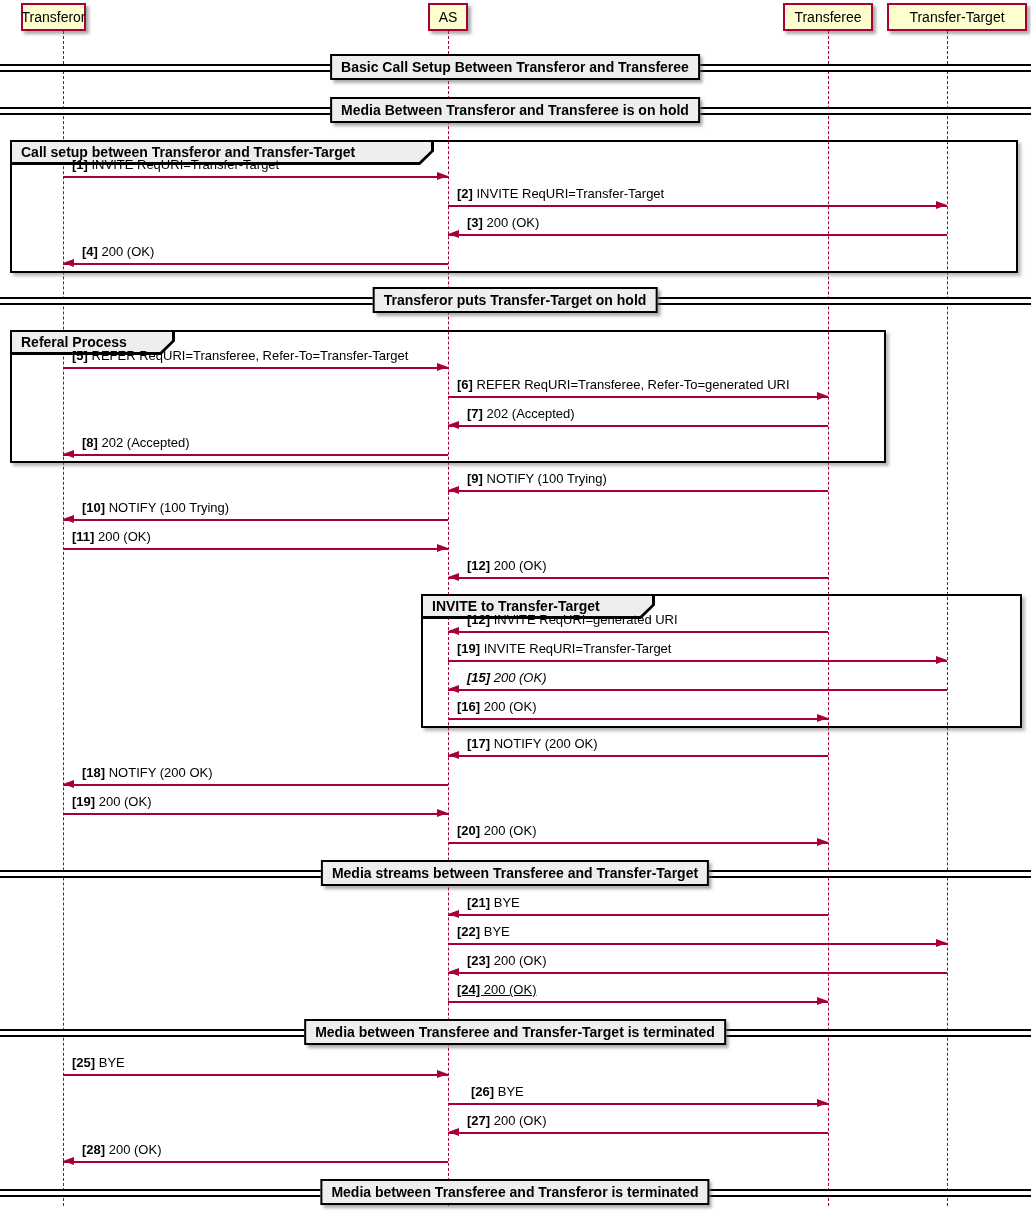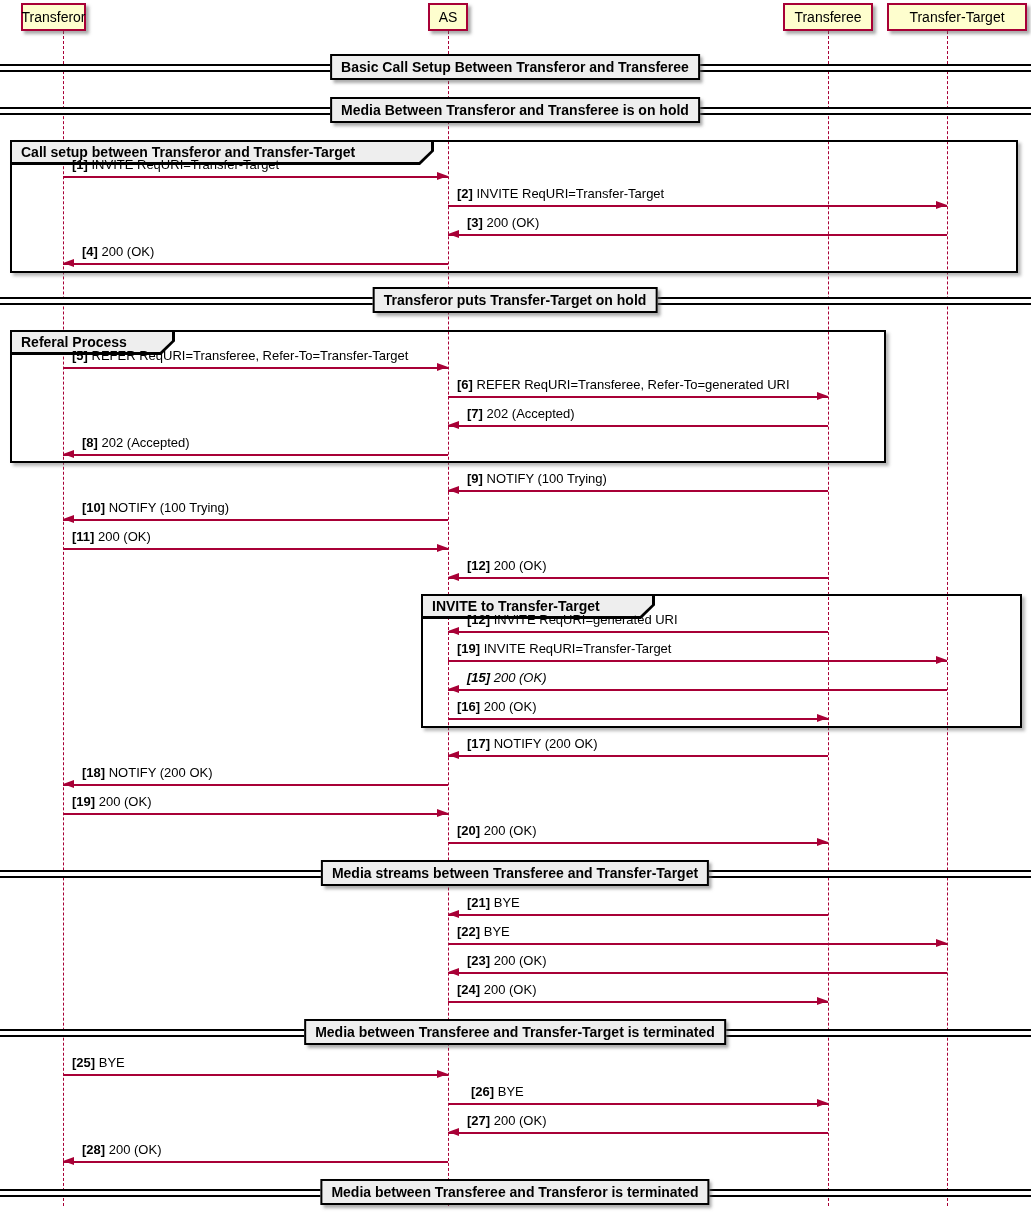--- a/index.html
+++ b/index.html
@@ -209,21 +209,21 @@
         <div class="msg-label" style="left: 457px; top: 924px;"><span class="msg-num">[22] </span><span>BYE</span></div>
       </div>
       <div class="">
         <div class="msg-line" style="left: 448px; top: 972px; width: 499px;"></div>
         <div class="arrowhead left" style="left: 448px; top: 968px;"></div>
         <div class="msg-label" style="left: 467px; top: 953px;"><span class="msg-num">[23] </span><span>200 (OK)</span></div>
       </div>
       <div class="">
         <div class="msg-line" style="left: 448px; top: 1001px; width: 380px;"></div>
         <div class="arrowhead right" style="left: 817px; top: 997px;"></div>
-        <div class="msg-label" style="left: 457px; top: 982px;"><span class="msg-num">[24] </span><span>200 (OK)</span></div>
+        <div class="msg-label" style="left: 457px; top: 982px; text-decoration: underline;"><span class="msg-num">[24] </span><span>200 (OK)</span></div>
       </div>
       <div class="">
         <div class="msg-line" style="left: 63px; top: 1074px; width: 385px;"></div>
         <div class="arrowhead right" style="left: 437px; top: 1070px;"></div>
         <div class="msg-label" style="left: 72px; top: 1055px;"><span class="msg-num">[25] </span><span>BYE</span></div>
       </div>
       <div class="">
         <div class="msg-line" style="left: 448px; top: 1103px; width: 380px;"></div>
         <div class="arrowhead right" style="left: 817px; top: 1099px;"></div>
         <div class="msg-label" style="left: 457px; top: 1084px; padding-left: 14px;"><span class="msg-num">[26] </span><span>BYE</span></div>

